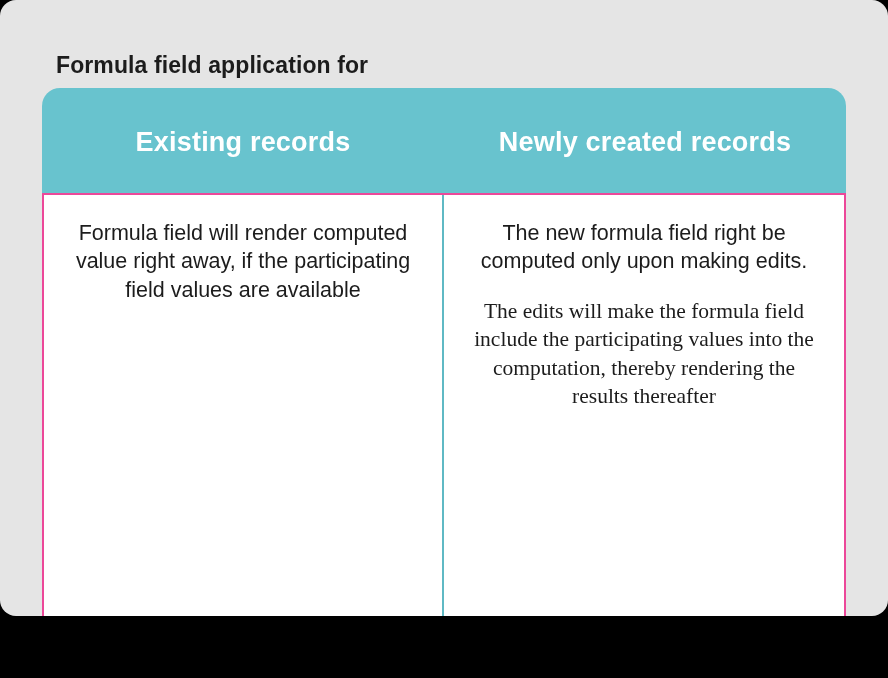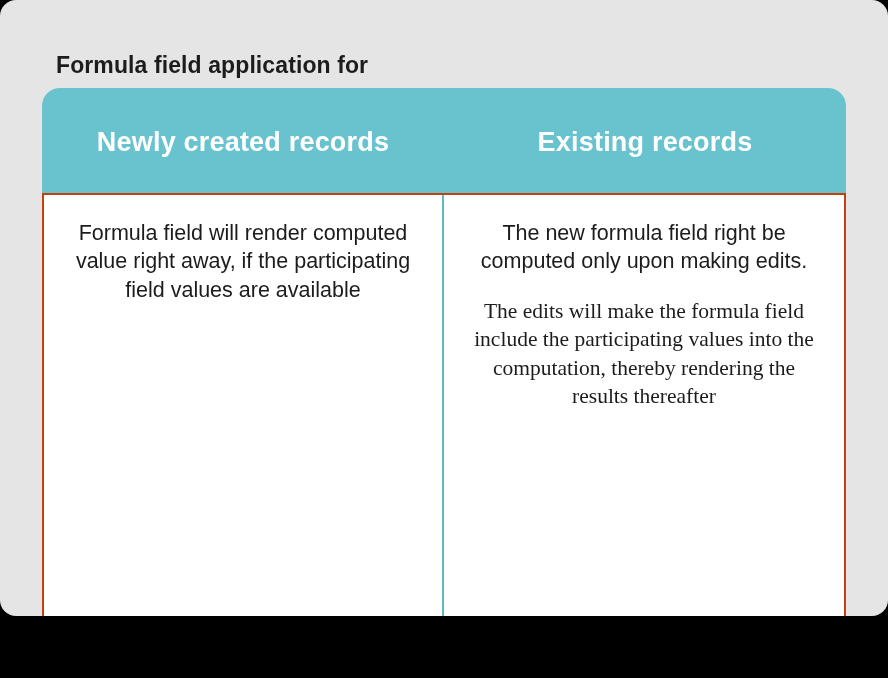--- a/index.html
+++ b/index.html
@@ -62,21 +62,21 @@
     font-weight: bold;
     letter-spacing: 0.2px;
   }
   .body-row {
     position: absolute;
     left: 0;
     top: 105px;
     width: 804px;
     height: 440px;
     background: #ffffff;
-    border: 2px solid #c2410c;
+    border: 2px solid #ec4899;
     border-radius: 0 0 18px 18px;
     box-sizing: border-box;
     display: flex;
   }
   .body-cell {
     flex: 1 1 50%;
     box-sizing: border-box;
     padding: 24px 18px 0 18px;
     display: flex;
     flex-direction: column;
@@ -100,22 +100,22 @@
 </head>
 <body>
 
 <div class="canvas">
 
   <div class="title">Formula field application for</div>
 
   <div class="table">
 
     <div class="header-row">
+      <div class="header-cell">Existing records</div>
       <div class="header-cell">Newly created records</div>
-      <div class="header-cell">Existing records</div>
     </div>
 
     <div class="body-row">
       <div class="body-cell left">
         <div class="para">Formula field will render computed value right away, if the participating field values are available</div>
       </div>
       <div class="body-cell right">
         <div class="para">The new formula field right be computed only upon making edits.</div>
         <div class="para">The edits will make the formula field include the participating values into the computation, thereby rendering the results thereafter</div>
       </div>

